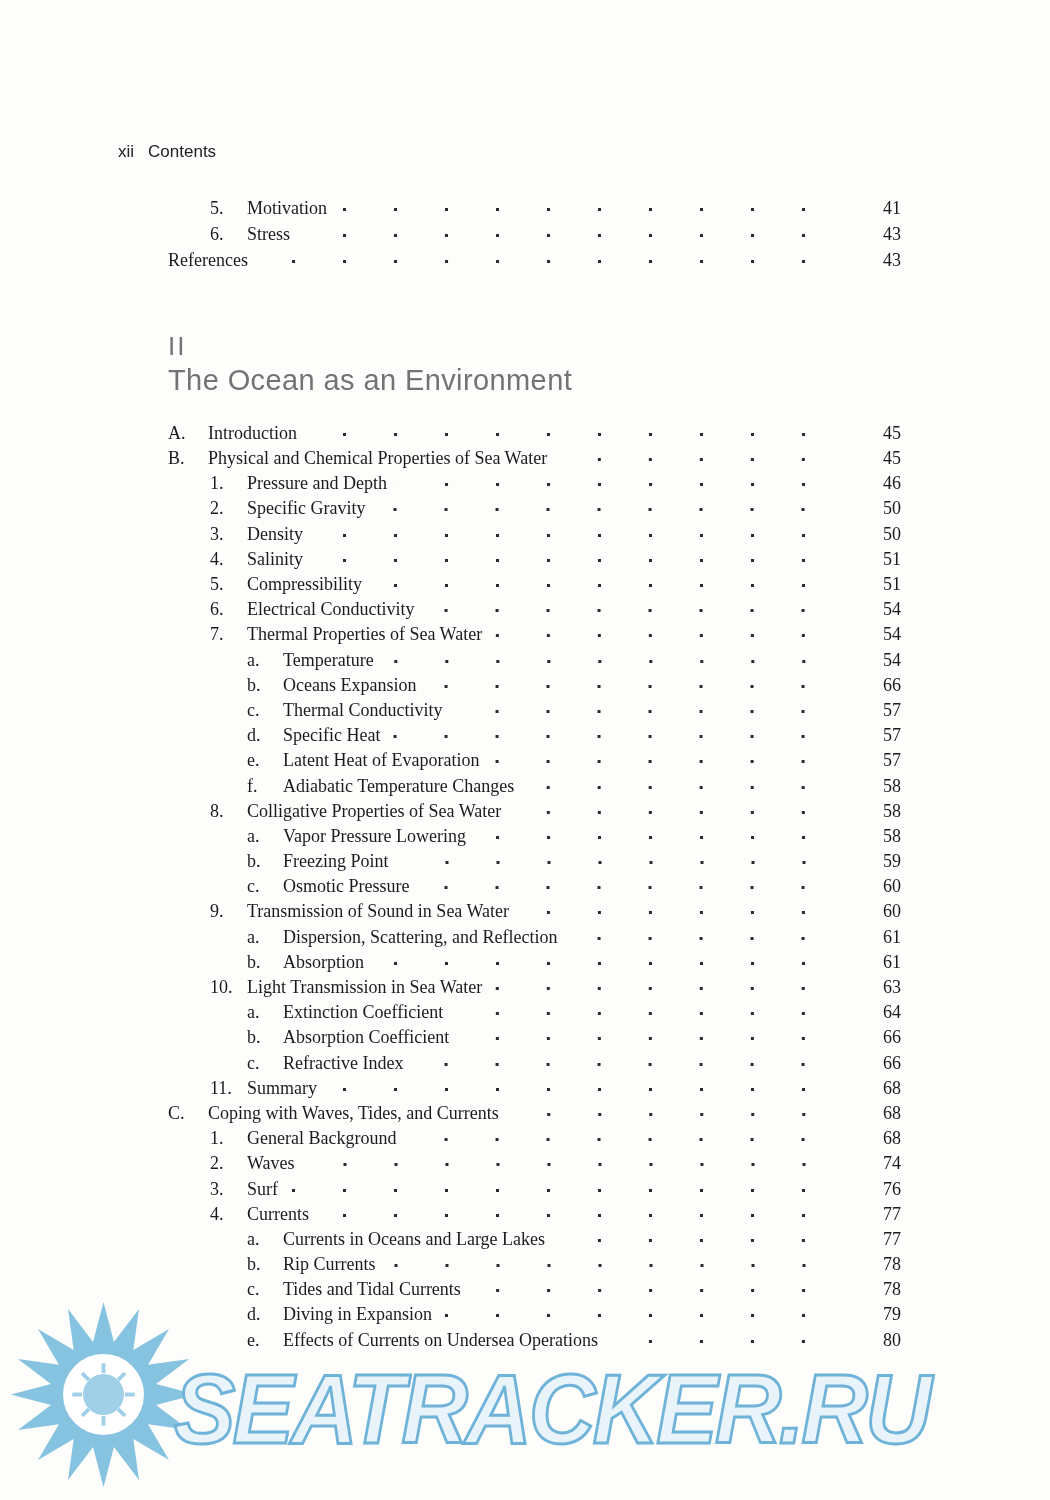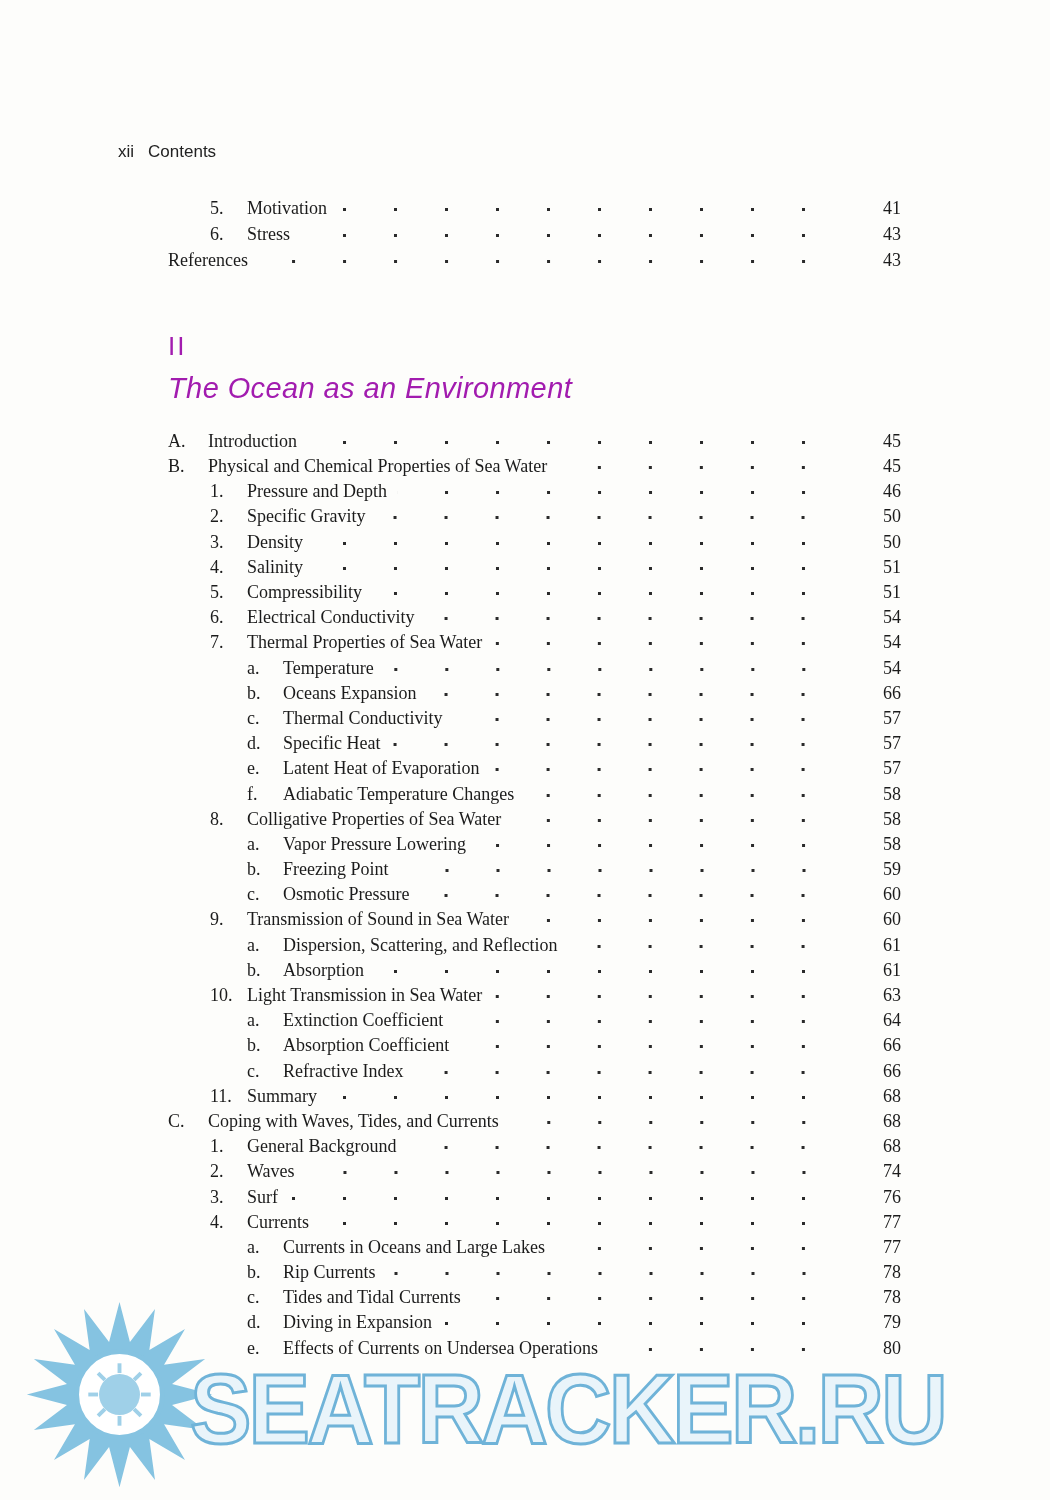--- a/index.html
+++ b/index.html
@@ -35,26 +35,26 @@
     flex:1 1 auto; min-width:26px; height:14px;
     margin:0 20px 0 10px;
     background-image: radial-gradient(circle at 2.5px 2.5px, #2a2a2a 1.5px, transparent 2px);
     background-size:51px 5px;
     background-repeat:repeat-x;
     background-position:right bottom 2px;
   }
   .toc-page { flex:0 0 40px; text-align:center; }
   .chapter-head {
     margin-top:56px; margin-bottom:26px;
-    font-family:"Liberation Sans", sans-serif; color:#a21caf;
+    font-family:"Liberation Sans", sans-serif; color:#737373;
   }
   .chapter-number { font-size:26px; line-height:1.15; letter-spacing:2px; }
-  .chapter-title { font-size:29px; font-style:italic; margin-top:10px; letter-spacing:0.4px; }
+  .chapter-title { font-size:29px; margin-top:2px; letter-spacing:0.4px; }
   .watermark {
-    position:absolute; left:16px; bottom:20px; width:934px; height:195px;
+    position:absolute; left:0; bottom:20px; width:934px; height:195px;font-style:italic;
   }
   .wm-sun { position:absolute; left:6px; bottom:-12px; width:195px; height:195px; }
   .wm-text {
     position:absolute; left:174px; bottom:22px;
     font-family:"Liberation Sans", sans-serif;
     font-weight:700; font-size:99px; line-height:1;
     letter-spacing:-3px; white-space:nowrap;
     transform:scaleX(0.93); transform-origin:left bottom;
     color:#e9f4fa;
     -webkit-text-stroke:3px #6fb3d8;

